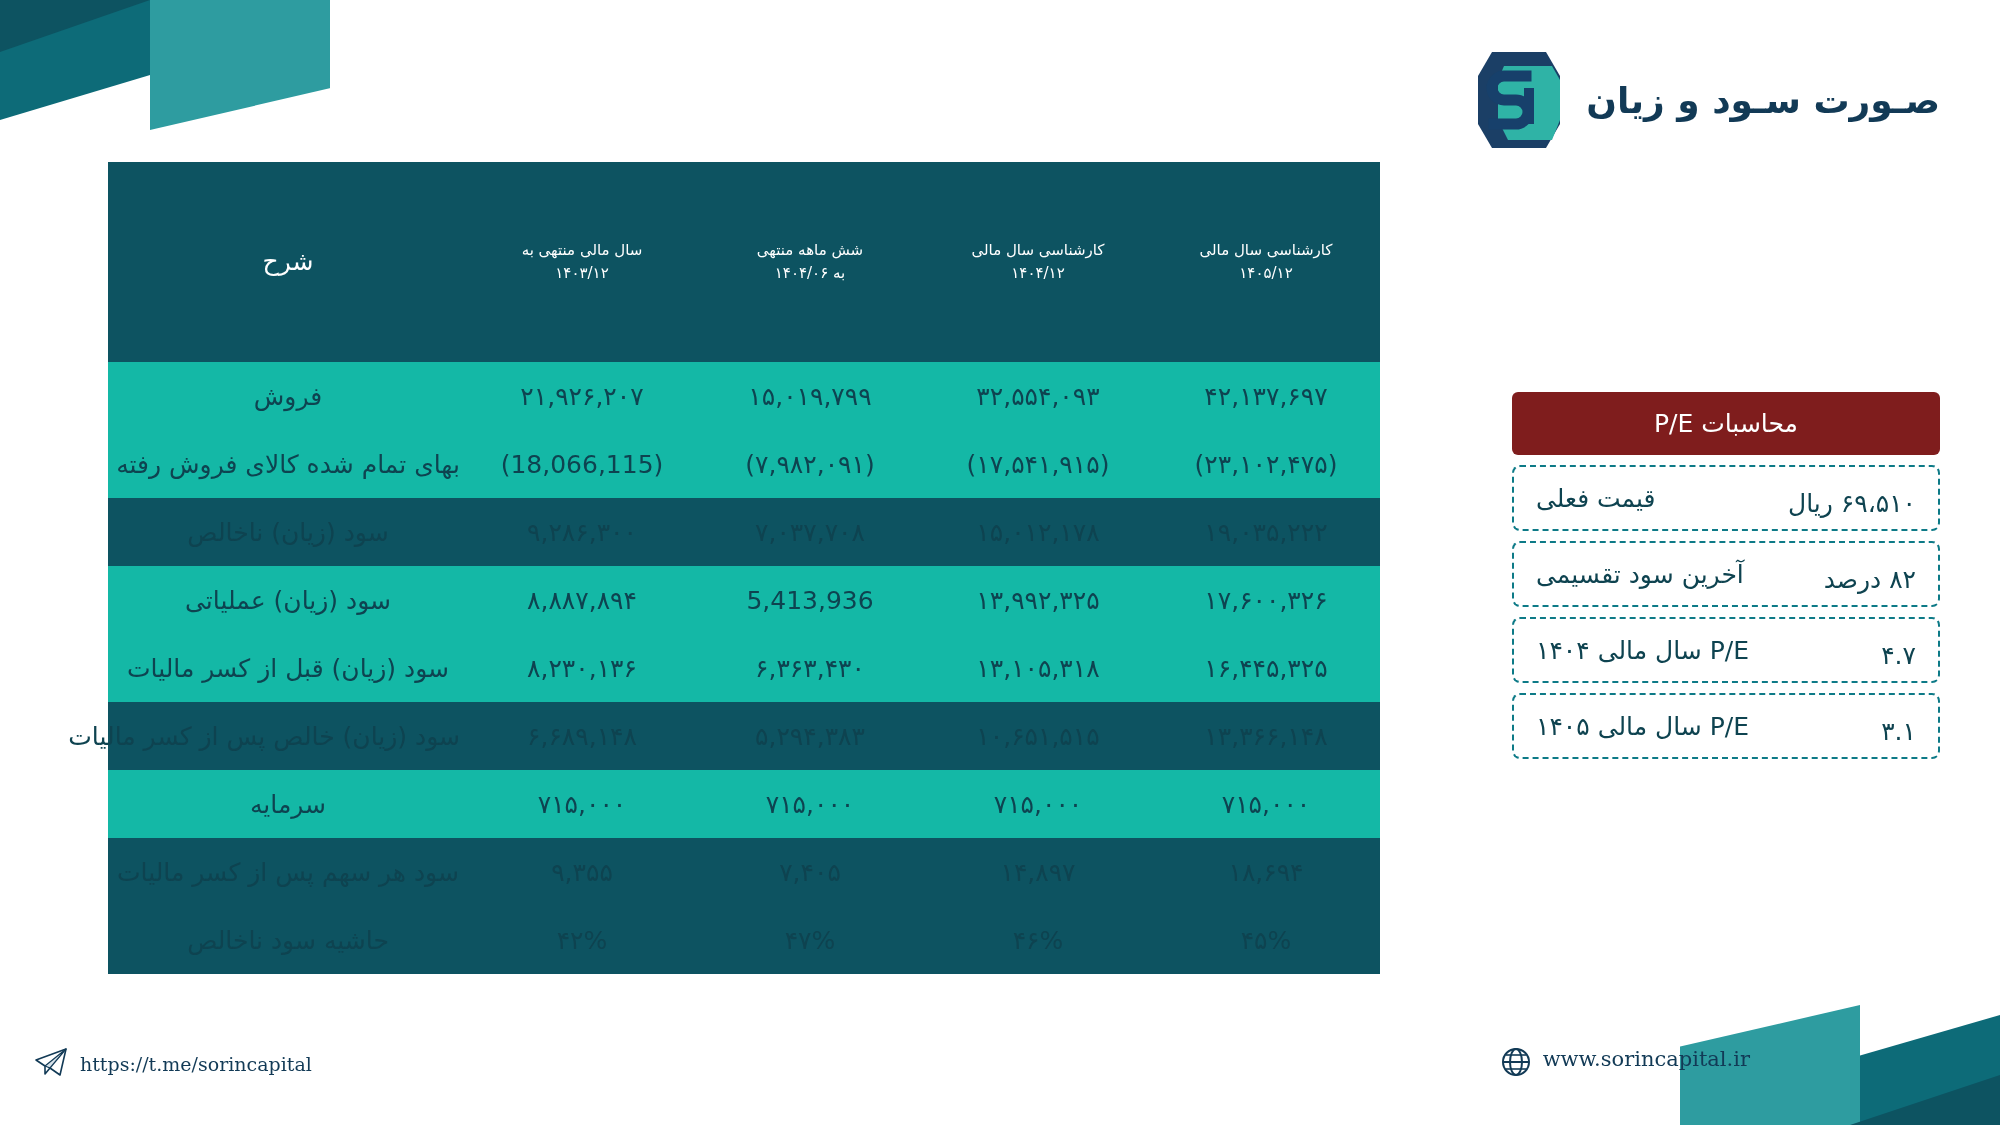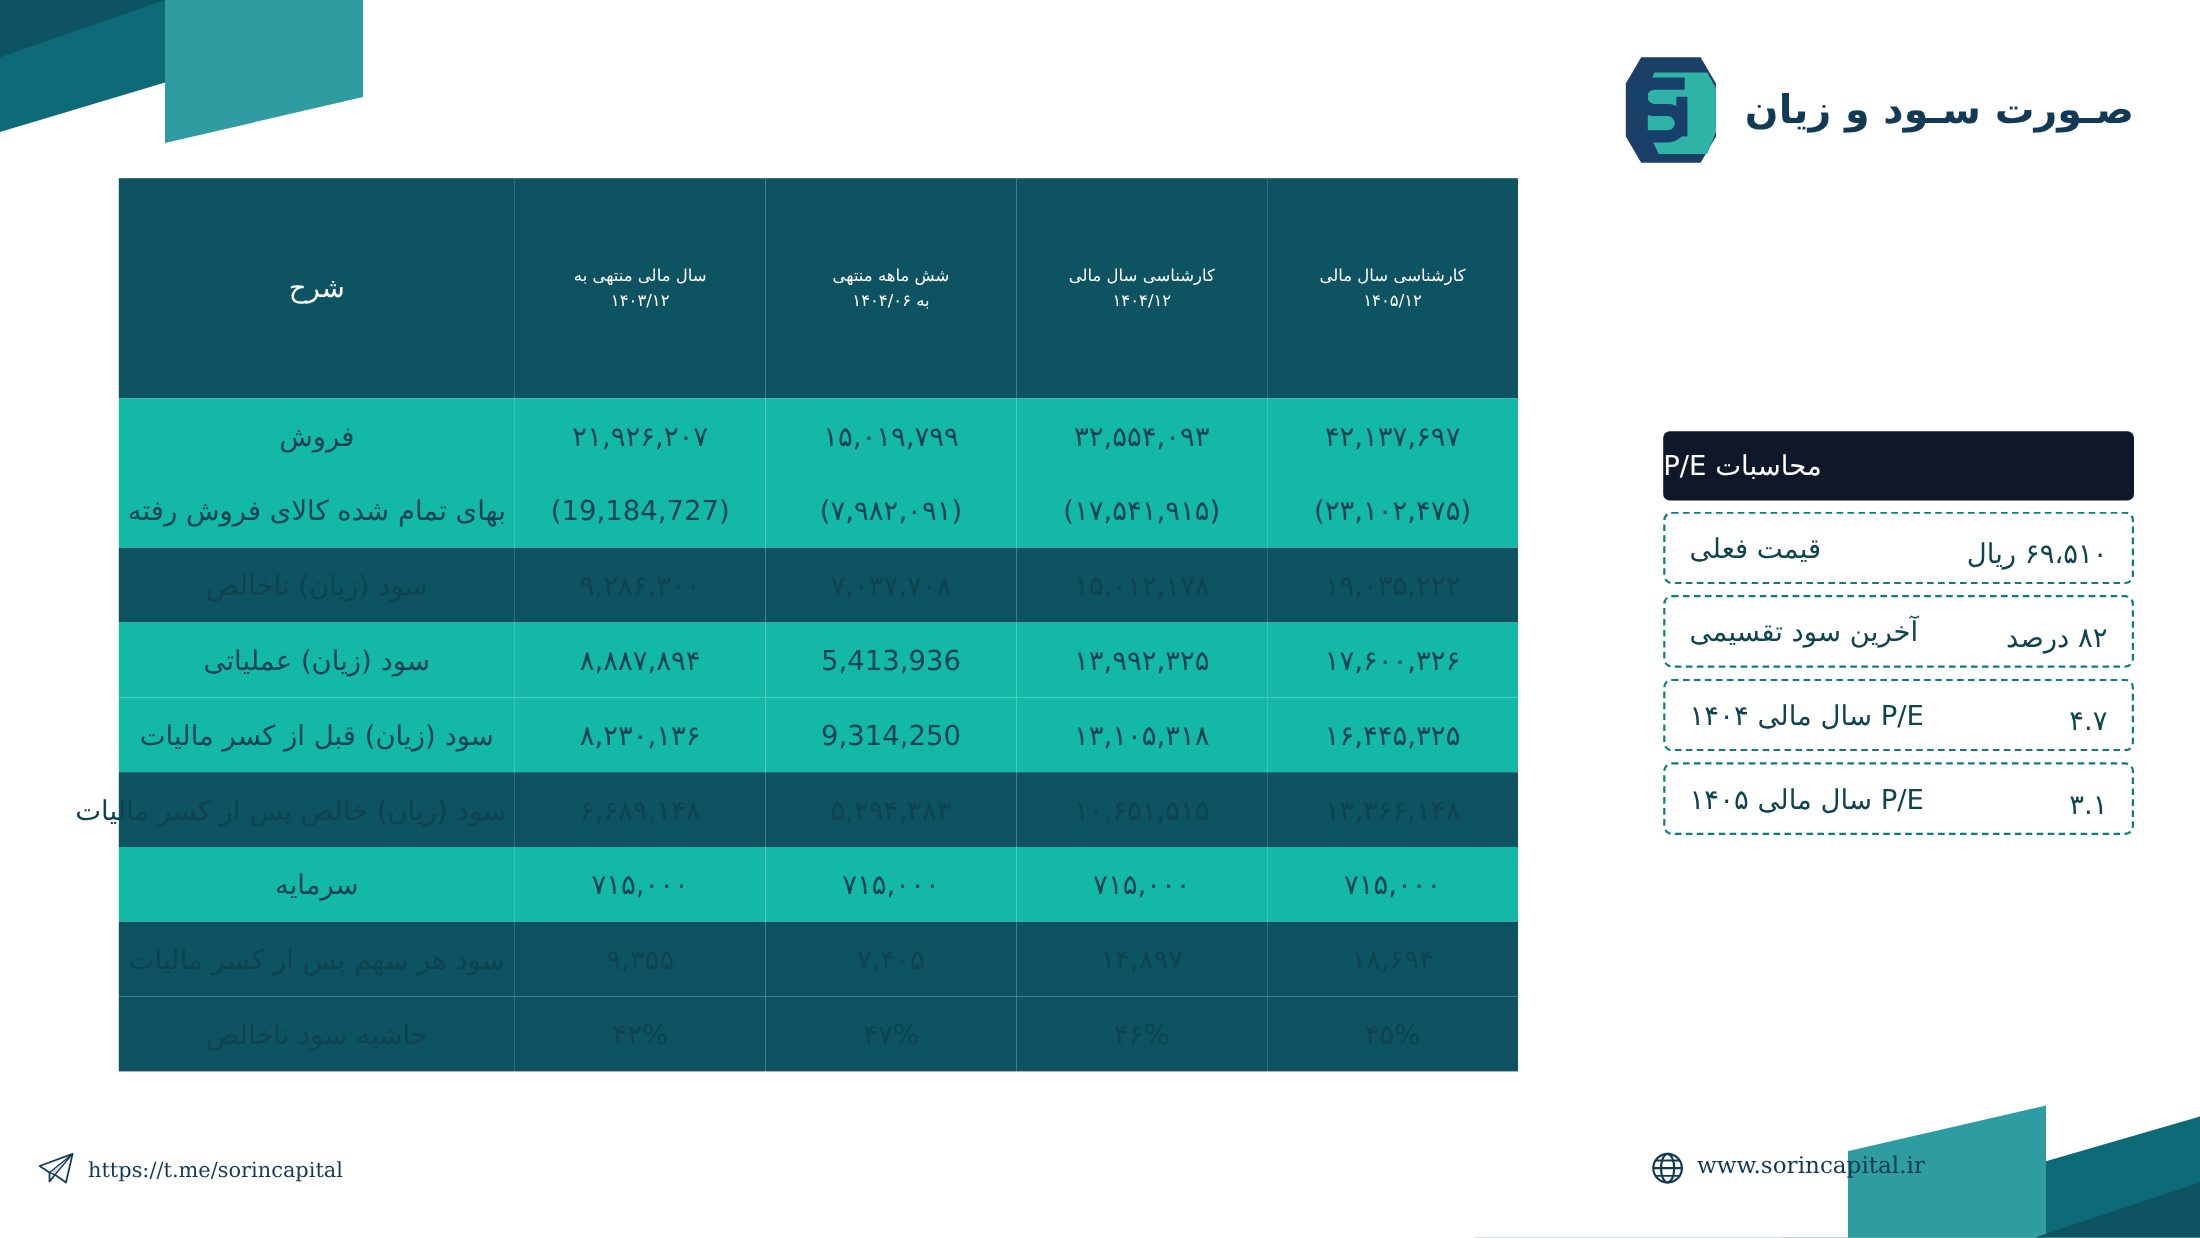--- a/index.html
+++ b/index.html
@@ -143,24 +143,24 @@
   td.neg { color: #e02020; }
 
   
   .pe-box {
     position: absolute;
     top: 392px;
     right: 60px;
     width: 428px;
   }
   .pe-head {
-    background: #0f172a;
+    background: #7f1d1d;
     color: #ffffff;
     font-size: 25px;
-    text-align: left;
+    text-align: center;
     padding: 17px 0;
     border-radius: 6px;
   }
   .pe-row {
     margin-top: 10px;
     border: 2px dashed #0d7a87;
     border-radius: 8px;
     height: 62px;
     display: flex;
     align-items: center;
@@ -267,21 +267,21 @@
         <td>۳۲,۵۵۴,۰۹۳</td>
         <td>۱۵,۰۱۹,۷۹۹</td>
         <td>۲۱,۹۲۶,۲۰۷</td>
         <td class="desc">فروش</td>
       </tr>
 
       <tr class="light">
         <td class="neg">(۲۳,۱۰۲,۴۷۵)</td>
         <td class="neg">(۱۷,۵۴۱,۹۱۵)</td>
         <td class="neg">(۷,۹۸۲,۰۹۱)</td>
-        <td class="neg">(19,184,727)</td>
+        <td class="neg">(18,066,115)</td>
         <td class="desc">بهای تمام شده کالای فروش رفته</td>
       </tr>
 
       <tr class="dark">
         <td>۱۹,۰۳۵,۲۲۲</td>
         <td>۱۵,۰۱۲,۱۷۸</td>
         <td>۷,۰۳۷,۷۰۸</td>
         <td>۹,۲۸۶,۳۰۰</td>
         <td class="desc">سود (زیان) ناخالص</td>
       </tr>
@@ -290,21 +290,21 @@
         <td>۱۷,۶۰۰,۳۲۶</td>
         <td>۱۳,۹۹۲,۳۲۵</td>
         <td>5,413,936</td>
         <td>۸,۸۸۷,۸۹۴</td>
         <td class="desc">سود (زیان) عملیاتی</td>
       </tr>
 
       <tr class="light">
         <td>۱۶,۴۴۵,۳۲۵</td>
         <td>۱۳,۱۰۵,۳۱۸</td>
-        <td>9,314,250</td>
+        <td>۶,۳۶۳,۴۳۰</td>
         <td>۸,۲۳۰,۱۳۶</td>
         <td class="desc">سود (زیان) قبل از کسر مالیات</td>
       </tr>
 
       <tr class="dark">
         <td>۱۳,۳۶۶,۱۴۸</td>
         <td>۱۰,۶۵۱,۵۱۵</td>
         <td>۵,۲۹۴,۳۸۳</td>
         <td>۶,۶۸۹,۱۴۸</td>
         <td class="desc">سود (زیان) خالص پس از کسر مالیات</td>

